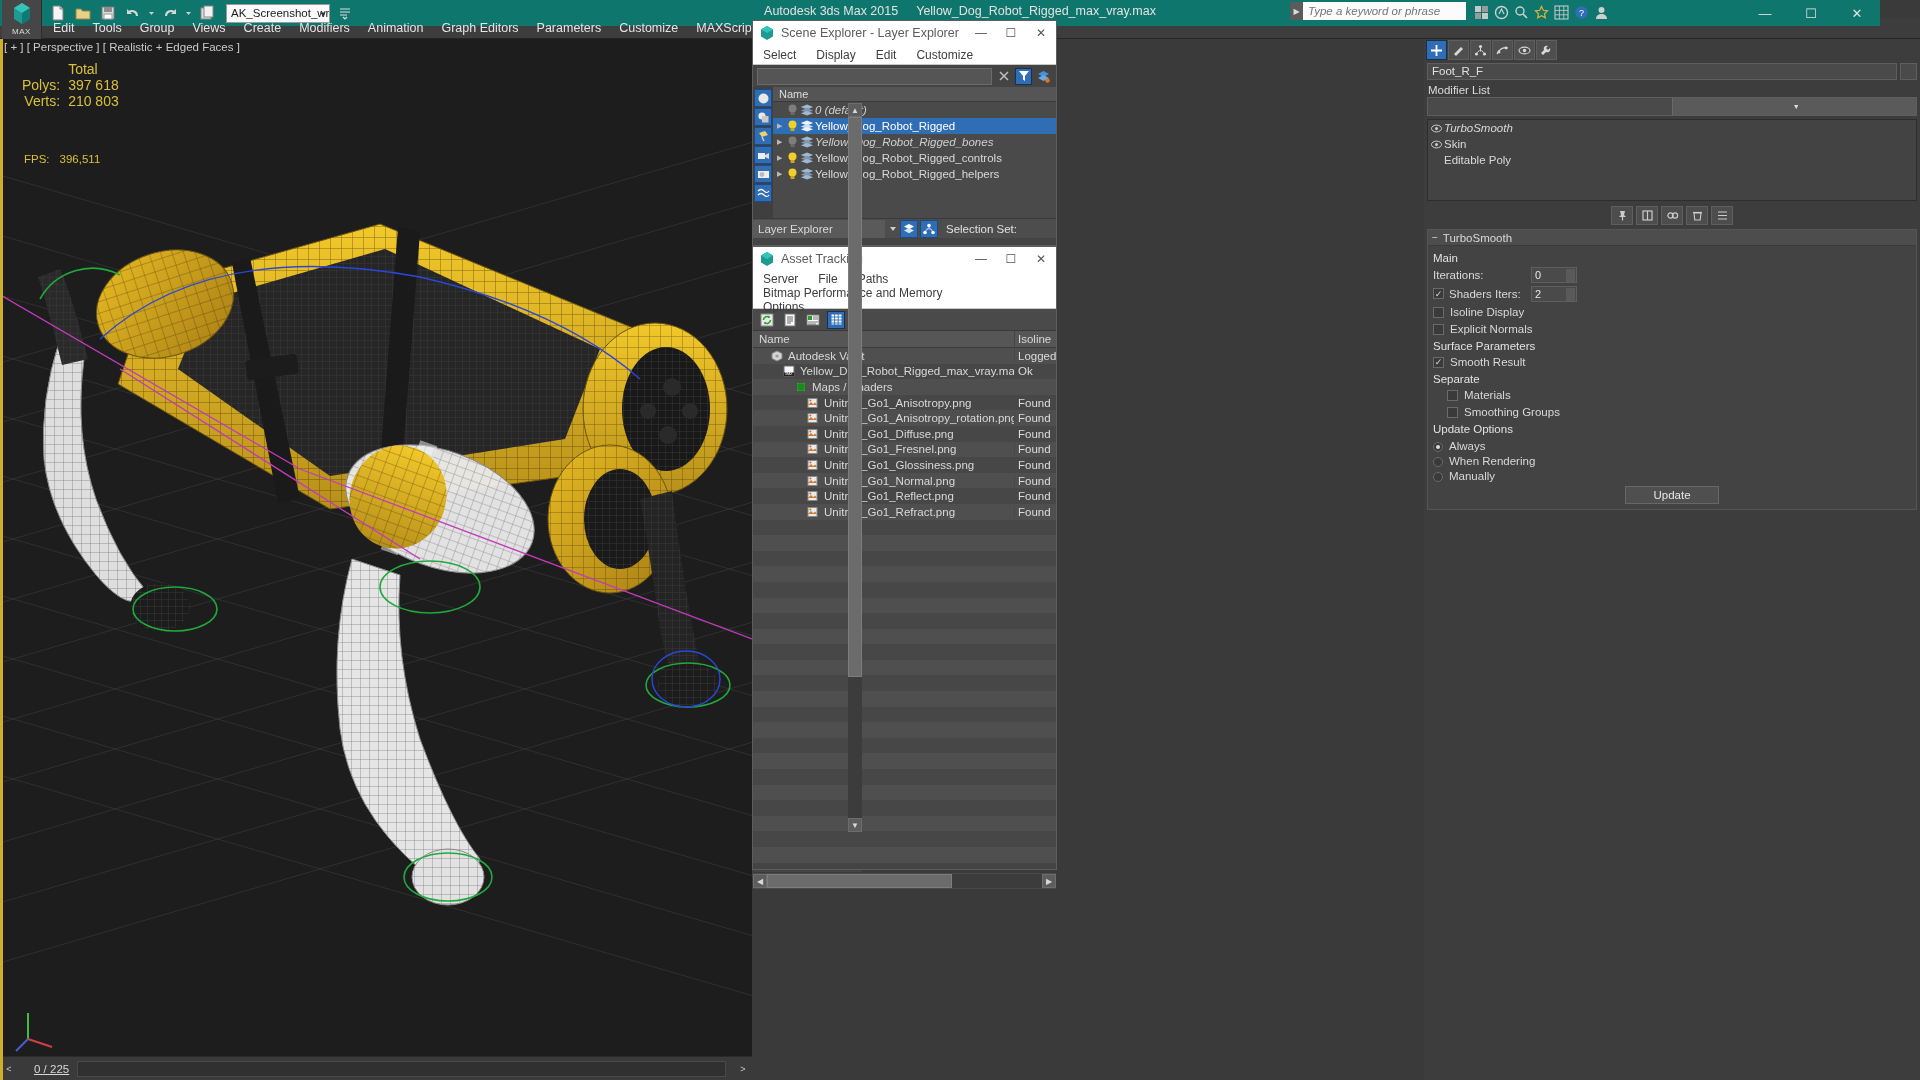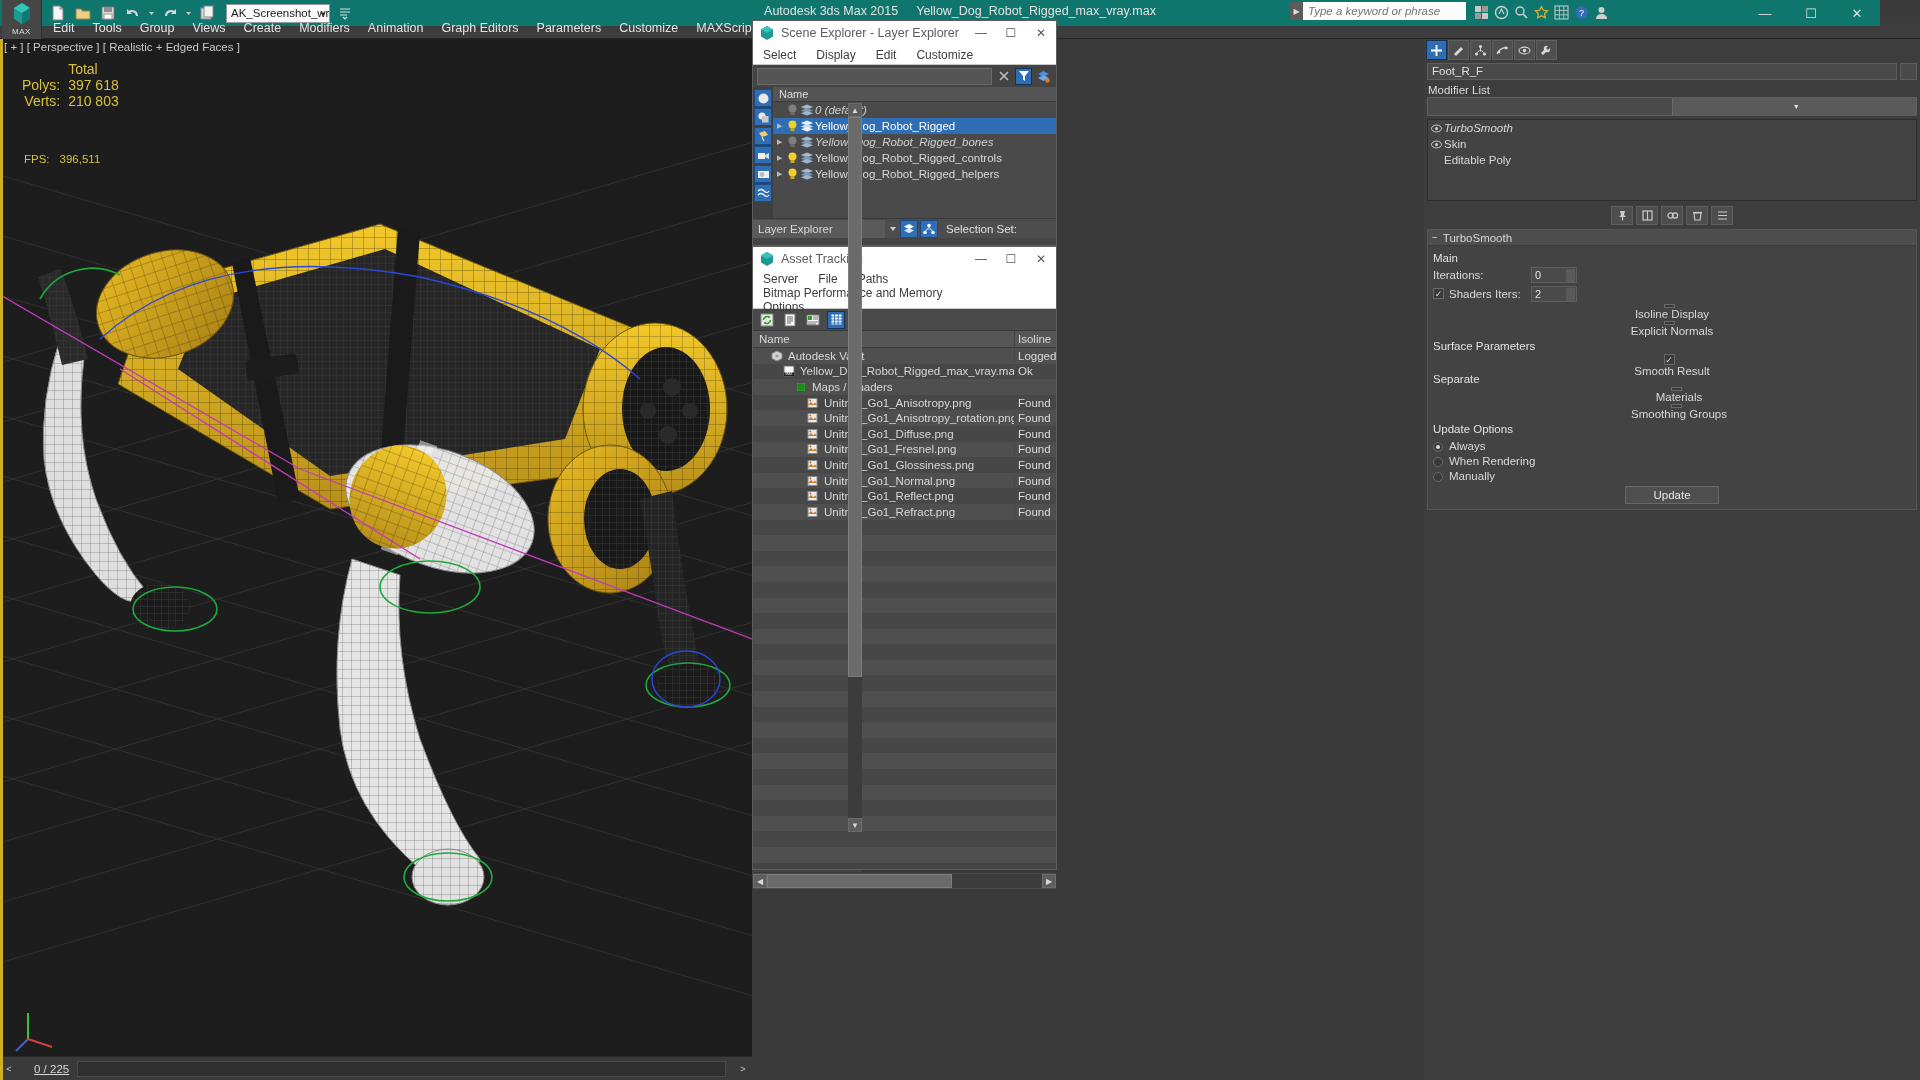--- a/index.html
+++ b/index.html
@@ -238,21 +238,21 @@
   .cp-stackbtns .b{width:22px;height:19px;background:#4d4d4d;border:1px solid #5f5f5f;display:flex;align-items:center;justify-content:center;}
   .roll { margin:3px; background:#434343; border:1px solid #555;}
   .roll-hdr{height:16px; background:#4d4d4d; display:flex;align-items:center; font-size:11.5px; padding-left:4px; border-bottom:1px solid #3a3a3a;}
   .roll-hdr .m{margin-right:5px; font-size:10px;}
   .roll-body{padding:3px 5px;}
   .sub { font-size:11.5px; color:#e2e2e2; margin:3px 0 2px 0;}
   .fld { display:flex; align-items:center; height:17px; margin-bottom:2px; font-size:11.5px;}
   .fld .lb { width:98px; }
   .fld .sp { width:46px; height:16px; background:#4a4a4a; border:1px solid #5e5e5e; color:#e6e6e6; font-size:11px; padding-left:3px; line-height:14px; position:relative;}
   .fld .sp i { position:absolute; right:1px; top:1px; width:9px; height:13px; background:#5a5a5a; }
-  .chk { display:flex; align-items:center; height:16px; font-size:11.5px; margin-bottom:1px;flex-direction:column;}
+  .chk { display:flex; align-items:center; height:16px; font-size:11.5px; margin-bottom:1px;}
   .chk .box { width:11px;height:11px; background:#3a3a3a; border:1px solid #6a6a6a; margin-right:6px; display:flex;align-items:center;justify-content:center; font-size:9px; color:#dcdcdc;}
   .chk.ind { padding-left:14px; }
   .rad { display:flex; align-items:flex-end; height:15px; font-size:11.5px;}
   .rad .r { width:10px;height:10px;border-radius:50%; background:#3a3a3a; border:1px solid #6a6a6a; margin-right:6px; position:relative;}
   .rad.on .r:after{content:"";position:absolute;left:2px;top:2px;width:4px;height:4px;border-radius:50%;background:#ddd;}
   .updbtn { width:94px;height:18px;background:#4f4f4f;border:1px solid #676767;font-size:11.5px;color:#e6e6e6;display:flex;align-items:center;justify-content:center;margin:4px auto 2px auto;}
 
   svg { display:block; }
 </style>
 </head>

